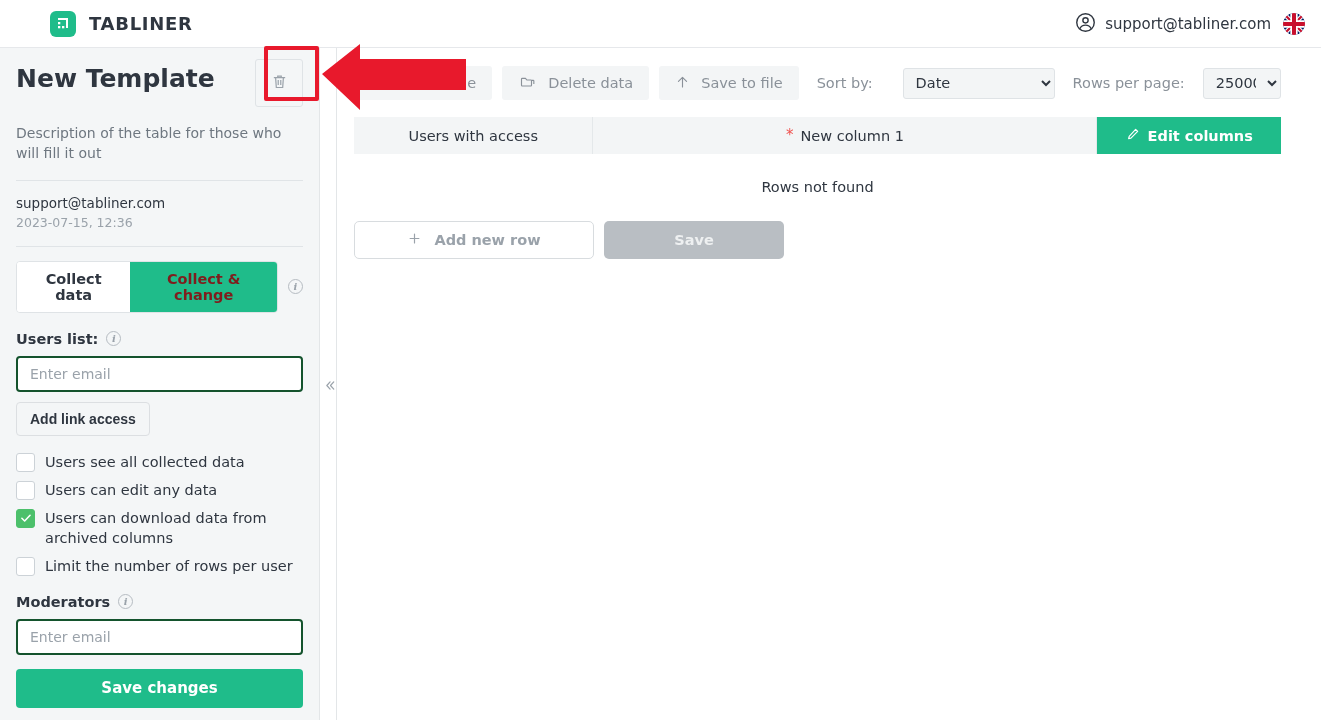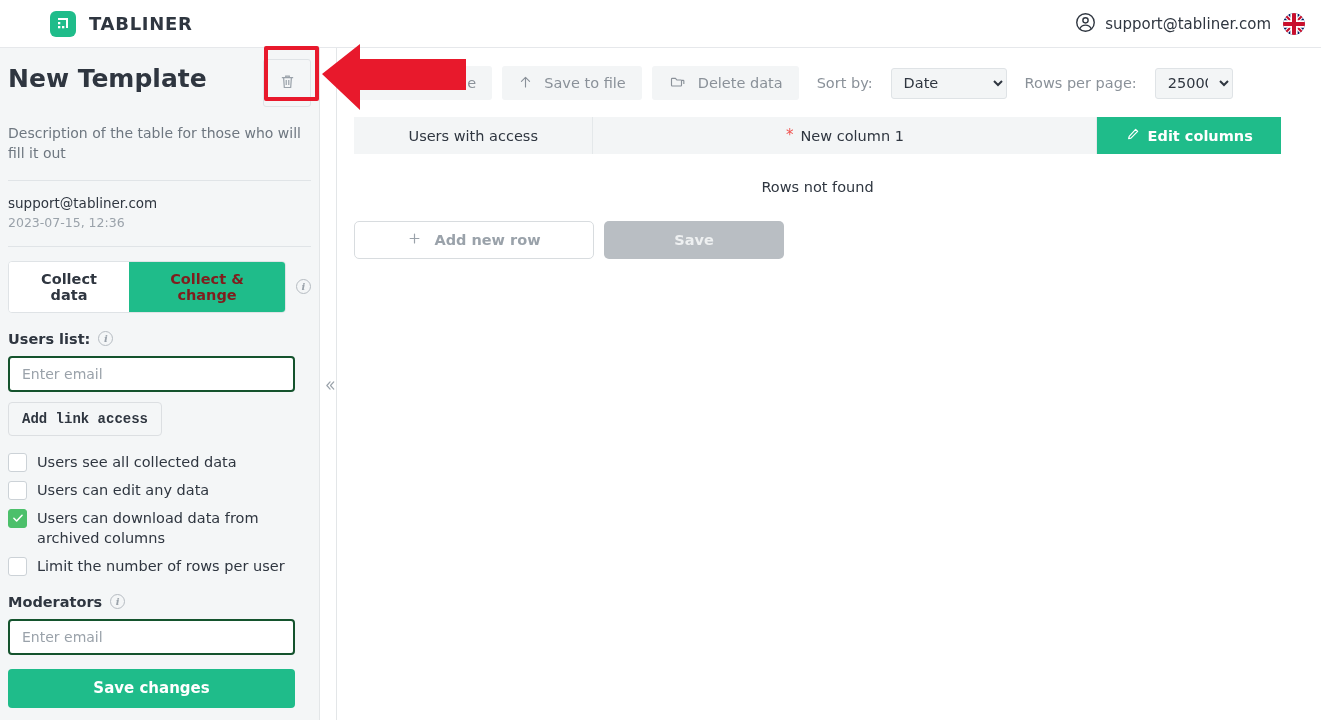--- a/index.html
+++ b/index.html
@@ -44,21 +44,21 @@
     width: 22px; height: 22px; border-radius: 50%;
     overflow: hidden; display: block;
   }
 
   
   #sidebar {
     position: absolute; top: 48px; left: 0;
     width: 320px; height: 672px;
     background: #f4f6f7;
     border-right: 1px solid #e3e6e8;
-    padding: 0 8px;
+    padding: 0 16px;
     overflow: hidden;
   }
   #tpl-head {
     display: flex; align-items: flex-start;
     justify-content: space-between;
     padding-top: 8px;
   }
   #tpl-title {
     font-size: 25px; font-weight: 700; color: #2f3640;
     margin: 8px 0 0 0; line-height: 1.2;
@@ -112,21 +112,21 @@
     background: #ffffff; padding: 0 12px;
     font-size: 14px; color: #2f3640;
     font-family: inherit;
   }
   .email-input::placeholder { color: #9aa2aa; }
 
   #add-link-access-button {
     margin-top: 10px; padding: 8px 13px;
     font-size: 14px; font-weight: 700; color: #2f3640;
     background: #f4f6f7; border: 1px solid #dcdfe2;
-    border-radius: 4px; cursor: pointer; font-family: Liberation Mono, monospace;
+    border-radius: 4px; cursor: pointer; font-family: Liberation Sans, sans-serif;
   }
 
   #checks { margin-top: 16px; }
   .check-row {
     display: flex; align-items: flex-start; gap: 10px;
     margin-bottom: 8px; cursor: pointer;
   }
   .cbox {
     width: 19px; height: 19px; border-radius: 3px; flex: none;
     border: 1px solid #ccd2d7; background: #fff;
@@ -174,21 +174,21 @@
     background: #f3f5f6; border: none; border-radius: 3px;
     font-size: 14.5px; color: #8a9199; cursor: pointer;
     font-family: inherit; white-space: nowrap;
   }
   .sel-label { font-size: 14.5px; color: #8a9199; margin-left: 8px; }
   .sel {
     height: 31px; border: 1px solid #dfe3e6; border-radius: 3px;
     background: #f3f5f6; font-size: 14.5px; color: #2f3640;
     padding: 0 8px; font-family: inherit; cursor: pointer;
   }
-  #sort-select { width: 116px; margin-left: 8px; }
+  #sort-select { width: 152px; margin-left: 20px; }
   #rows-select { width: 78px; margin-left: 8px; }
 
   #table-wrap { margin: 17px 0 0 17px; width: 927px; }
   #table-header { display: flex; height: 37px; }
   .th {
     background: #f3f5f6; border-right: 1px solid #e4e8ea;
     display: flex; align-items: center; justify-content: center;
     font-size: 14.5px; color: #2f3640;
   }
   #th-users { width: 240px; }
@@ -364,36 +364,36 @@
         <svg width="16" height="16" viewBox="0 0 24 24" fill="none" stroke="#8a9199" stroke-width="1.7" stroke-linecap="round" stroke-linejoin="round">
           <path d="M16 4 L21 9 L11 19 L6 14 Z"></path>
             <path d="M9 19h11"></path>
         </svg>
       </span>
       <span>Clear table</span>
     </button>
 
     <button class="tool-btn">
       <span>
+        <svg width="19" height="16" viewBox="0 0 24 24" fill="none" stroke="#8a9199" stroke-width="1.7" stroke-linejoin="round">
+          <path d="M3 7.5 A1 1 0 0 1 4 6.5 H9 L11 9 H17 A1 1 0 0 1 18 10 V17 A1 1 0 0 1 17 18 H4 A1 1 0 0 1 3 17 Z"></path>
+          <path d="M18.5 9.5 H20.5 A1 1 0 0 1 21.5 10.5 V15"></path>
+        </svg>
+      </span>
+      <span>Delete data</span>
+    </button>
+
+    <button class="tool-btn">
+      <span>
         <svg width="15" height="16" viewBox="0 0 24 24" fill="none" stroke="#8a9199" stroke-width="1.8" stroke-linecap="round" stroke-linejoin="round">
           <path d="M12 20 V5"></path>
             <path d="M5.5 11 L12 4.5 L18.5 11"></path>
         </svg>
       </span>
       <span>Save to file</span>
-    </button>
-
-    <button class="tool-btn">
-      <span>
-        <svg width="19" height="16" viewBox="0 0 24 24" fill="none" stroke="#8a9199" stroke-width="1.7" stroke-linejoin="round">
-          <path d="M3 7.5 A1 1 0 0 1 4 6.5 H9 L11 9 H17 A1 1 0 0 1 18 10 V17 A1 1 0 0 1 17 18 H4 A1 1 0 0 1 3 17 Z"></path>
-          <path d="M18.5 9.5 H20.5 A1 1 0 0 1 21.5 10.5 V15"></path>
-        </svg>
-      </span>
-      <span>Delete data</span>
     </button>
 
     <span class="sel-label">Sort by:</span>
     <select class="sel" id="sort-select">
       <option>Date</option>
     </select>
 
     <span class="sel-label">Rows per page:</span>
     <select class="sel" id="rows-select">
       <option>25000</option>

